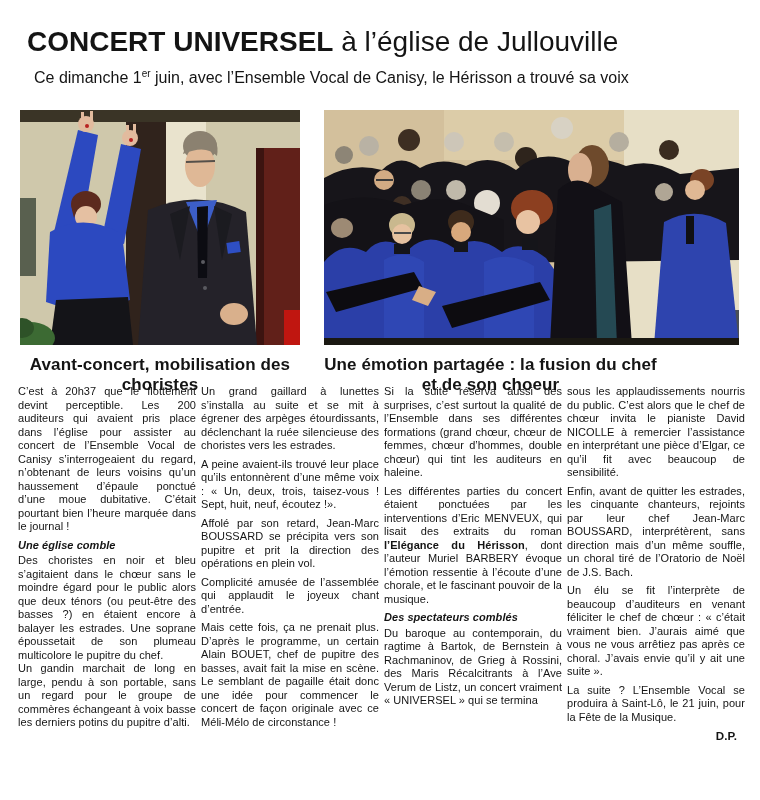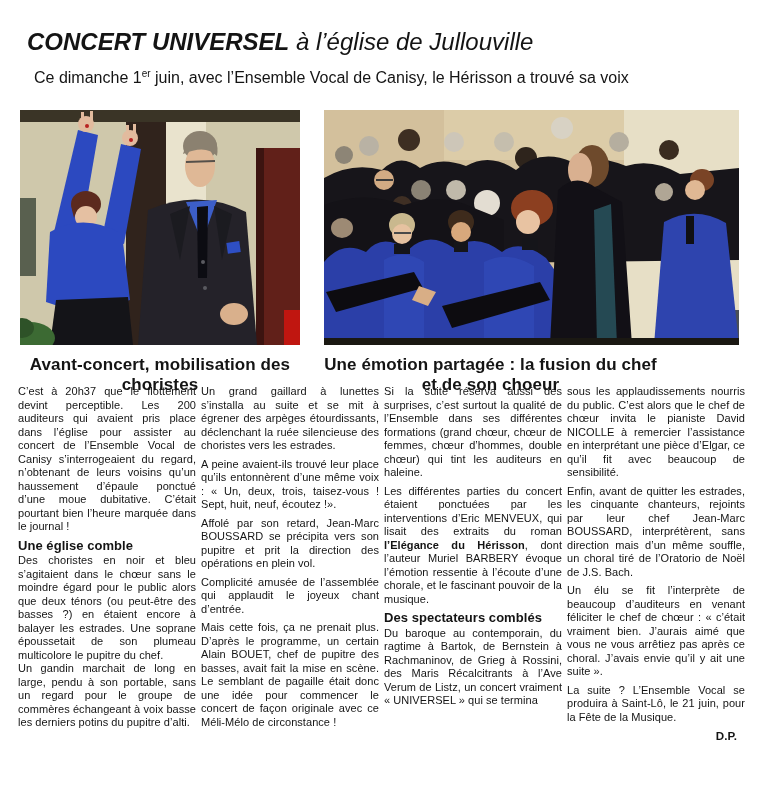--- a/index.html
+++ b/index.html
@@ -1,38 +1,38 @@
 <!DOCTYPE html>
 <html lang="fr"><head>
 <meta charset="utf-8">
 <style>
   html,body{margin:0;padding:0;background:#ffffff;}
   body{font-family:"Liberation Sans","DejaVu Sans",sans-serif;color:#141414;}
   .page{position:relative;width:760px;height:800px;background:#ffffff;overflow:hidden;}
 
   
   .header{position:absolute;left:27px;top:26px;width:710px;}
-  .title{font-size:24px;line-height:32px;white-space:nowrap;letter-spacing:0;font-style:italic;}
+  .title{font-size:28px;line-height:32px;white-space:nowrap;letter-spacing:0;}
   .title .tb{font-weight:bold;}
   .subtitle{margin:7px;font-size:16px;line-height:20px;margin-top:10px;white-space:nowrap;}
   .subtitle sup{font-size:10px;vertical-align:super;line-height:0;}
 
   
   figure{margin:0;position:absolute;top:110px;}
   figure.left{left:20px;width:280px;}
   figure.right{left:324px;width:333px;}
   figure svg{display:block;}
   figcaption{font-weight:bold;font-size:17px;text-align:center;margin-top:10px;letter-spacing:.1px;}
 
   
   .columns{position:absolute;left:18px;top:385px;width:727px;display:flex;gap:5px;}
   .col{width:178px;text-align:justify;font-size:11px;line-height:13.5px;letter-spacing:.05px;}
   .col p{margin:0 0 5px 0;}
   .col p.tight{margin:7px 0 5px 0;margin-top:-5px;}
-  .col p.heading{font-weight:bold;font-size:13px;margin:1px 0 2px 0;text-align:left;}
+  .col p.heading{font-weight:bold;font-style:italic;font-size:11px;margin:1px 0 2px 0;text-align:left;}
   .col p.signature{text-align:right;font-weight:bold;font-size:11.6px;padding-right:8px;margin-top:3px;}
   .col span.b{font-weight:bold;}
 </style>
 </head>
 <body>
 
 <div class="page">
 
   <div class="header">
     <div class="title"><span class="tb">CONCERT UNIVERSEL</span><span> à l’église de Jullouville</span></div>

